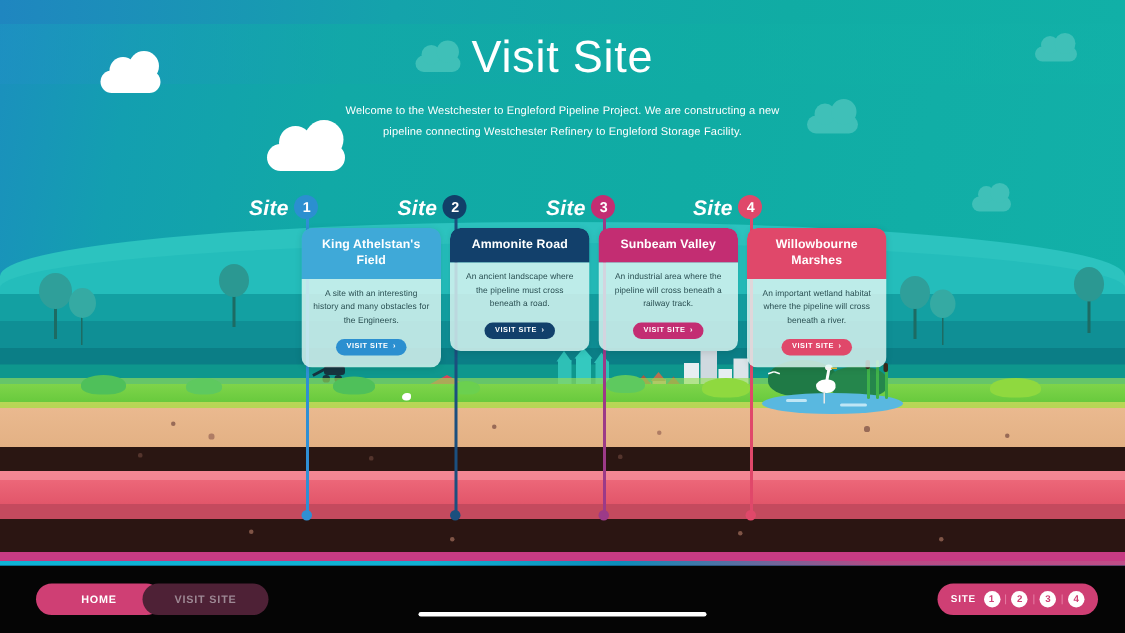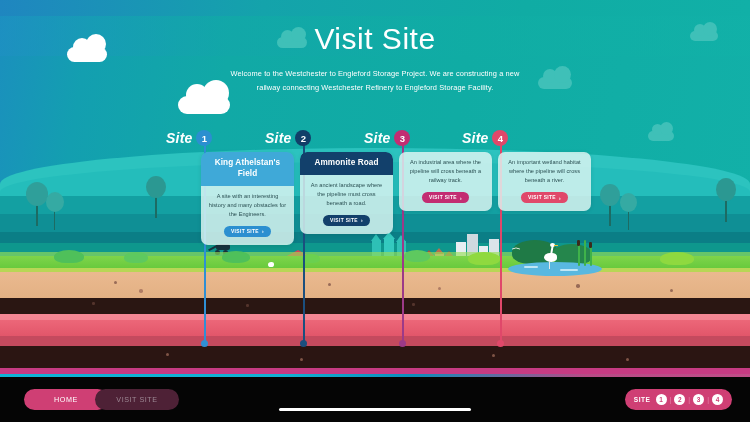--- a/index.html
+++ b/index.html
@@ -129,21 +129,21 @@
     background:#050505; z-index:50;
   }
   .bot-glow{
     position:absolute; left:0; top:-3px; width:750px; height:3px;
     background:linear-gradient(90deg,#0fbcd8 0%,#13b9d4 38%,#0c8fb8 55%,#d6417a 78%,#e0447d 100%);
     opacity:.85;
   }
   .nav-btn{
     position:absolute; top:12px; height:21px; border-radius:11px;
     display:flex; align-items:center; justify-content:center;
-    font-size:7.2px; font-weight:400; letter-spacing:.55px; color:#fff; cursor:pointer;
+    font-size:7.2px; font-weight:700; letter-spacing:.55px; color:#fff; cursor:pointer;
   }
   .nav-btn.active{ background:#4e2136; color:#9d8894; }
   .nav-btn.pink{ background:#cf3f74; }
 
   .site-sel{
     position:absolute; right:18px; top:12px; height:21px; border-radius:11px;
     background:#cf3f74; display:flex; align-items:center; gap:0px; padding:0 9px;
     z-index:51;
   }
   .site-sel .lbl{ font-size:6.6px; font-weight:700; color:#fff; letter-spacing:.5px; margin-right:5px;}
@@ -370,22 +370,22 @@
   <div class="marker-dot" style="left:300px;top:340px;background:#1b4f7e;"></div>
 
   <div class="marker-line" style="left:402px;top:143px;height:200px;background:#9c3a88;"></div>
   <div class="marker-dot" style="left:399px;top:340px;background:#9c3a88;"></div>
 
   <div class="marker-line" style="left:500px;top:143px;height:200px;background:#e0486a;"></div>
   <div class="marker-dot" style="left:497px;top:340px;background:#e0486a;"></div>
 
   <div class="hdr">
     <h1>Visit Site</h1>
-    <p>Welcome to the Westchester to Engleford Storage Project. We are constructing a new</p>
-    <p>railway connecting Westchester Refinery to Engleford Storage Facility.</p>
+    <p>Welcome to the Westchester to Engleford Pipeline Project. We are constructing a new</p>
+    <p>pipeline connecting Westchester Refinery to Engleford Storage Facility.</p>
   </div>
 
   <div class="site-label" style="left:166px;top:130px;">
     <span class="txt">Site</span>
     <span class="num" style="background:#2b8fd0;">1</span>
   </div>
   <div class="site-label" style="left:265px;top:130px;">
     <span class="txt">Site</span>
     <span class="num" style="background:#113f69;">2</span>
   </div>
@@ -414,30 +414,32 @@
     <div class="card-body">
       <div class="desc">A site with an interesting history and many obstacles for the Engineers.</div>
       <div class="card-btn" style="background:#2b8fd0;">
         <span>VISIT SITE</span>
         <span class="arw">›</span>
       </div>
     </div>
   </div>
 
   <div class="card" style="left:399px;top:152px;">
+    <div class="card-head" style="background:#c32d72;">Sunbeam Valley</div>
     <div class="card-body">
       <div class="desc">An industrial area where the pipeline will cross beneath a railway track.</div>
       <div class="card-btn" style="background:#c32d72;">
         <span>VISIT SITE</span>
         <span class="arw">›</span>
       </div>
     </div>
   </div>
 
   <div class="card" style="left:498px;top:152px;">
+    <div class="card-head" style="background:#e0486a;">Willowbourne Marshes</div>
     <div class="card-body">
       <div class="desc">An important wetland habitat where the pipeline will cross beneath a river.</div>
       <div class="card-btn" style="background:#e0486a;">
         <span>VISIT SITE</span>
         <span class="arw">›</span>
       </div>
     </div>
   </div>
 
   <div class="botbar">

